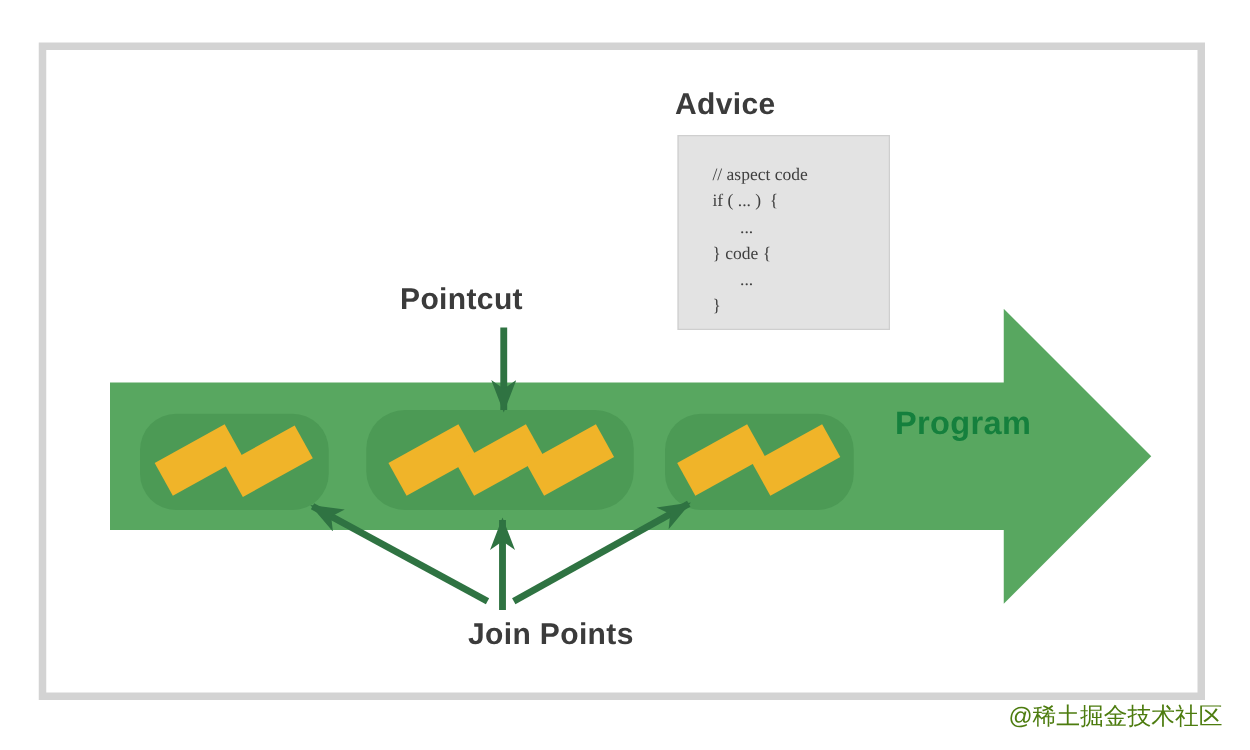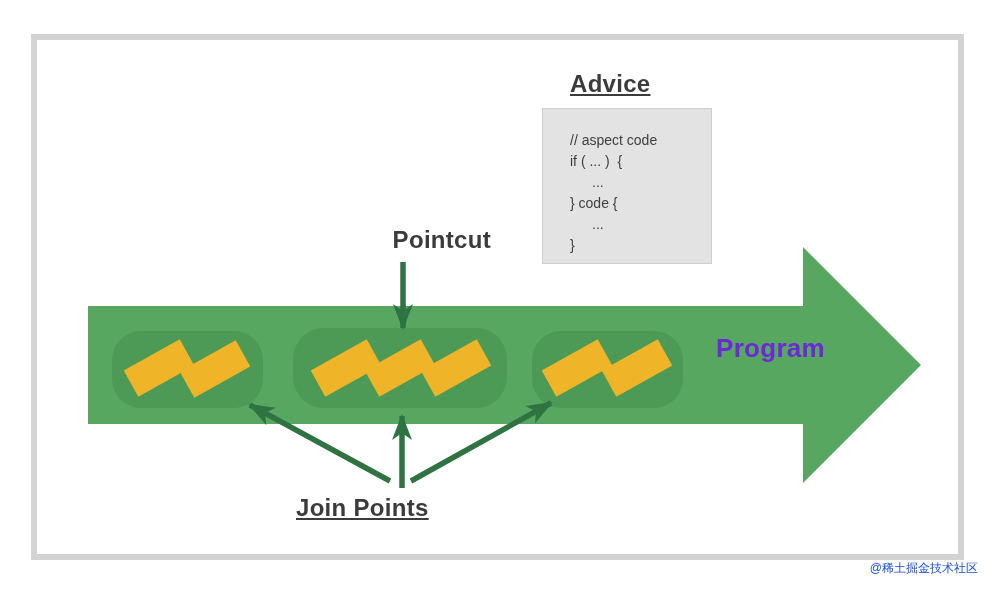--- a/index.html
+++ b/index.html
@@ -20,54 +20,55 @@
   }
   svg.layer{position:absolute;left:0;top:0;}
   .label{
     position:absolute;
     color:#3b3b3b;
     font-weight:700;
     font-size:24px;
     letter-spacing:0.3px;
     white-space:nowrap;
   }
-  .advice-title{left:570px;top:70px;text-decoration:underline;}
-  .pointcut-label{left:291px;top:226px;width:200px;text-align:right;}
-  .joinpoints-label{left:296px;top:494px;width:200px;text-align:left;text-decoration:underline;}
+  .advice-title{left:540px;top:70px;}
+  .pointcut-label{left:320px;top:226px;width:200px;text-align:left;}
+  .joinpoints-label{left:307px;top:494px;width:200px;text-align:right;}
   .code-box{
     position:absolute;
     left:542px;top:108px;
     width:170px;height:156px;
     box-sizing:border-box;
     background:#e3e3e3;
     border:1px solid #cfcfcf;
     padding:21px 0 0 27px;
   }
   .code-line{
     font-size:14px;
     line-height:21px;
     color:#3f3f3f;
     white-space:pre;
+    font-family:Liberation Serif, serif;
   }
   .code-line.indent{padding-left:22px;}
   .prog-exec{
     position:absolute;
-    left:716px;top:333px;
-    color:#6d28d9;
+    left:716px;top:323px;
+    color:#15803d;
     font-weight:700;
     font-size:26px;
     line-height:31px;
     letter-spacing:0.3px;
     white-space:nowrap;
   }
   .watermark{
     position:absolute;
     right:22px;top:560px;
-    color:#1d4ed8;
-    font-size:12px;
+    color:#4d7c0f;
+    font-size:19px;
     white-space:nowrap;
   }
 </style>
 </head>
 <body>
 
 <div id="stage">
 
   <div class="frame"></div>
 

